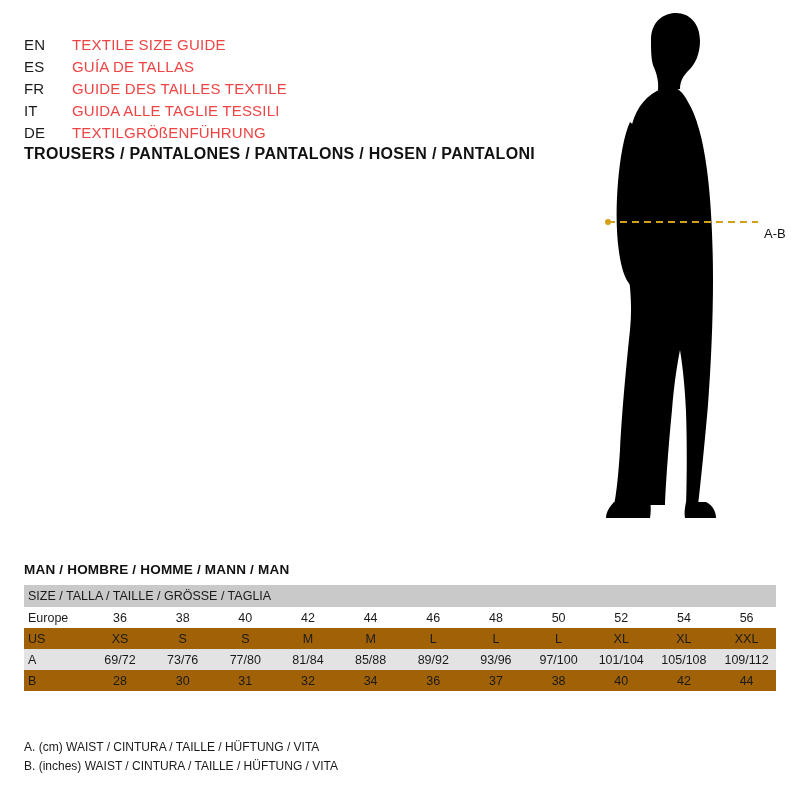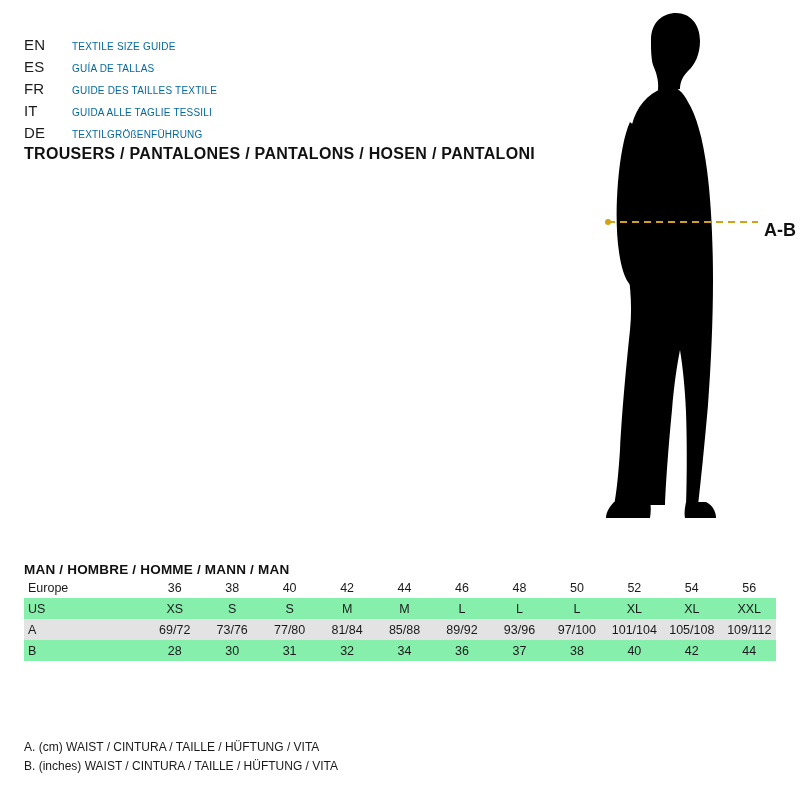--- a/index.html
+++ b/index.html
@@ -36,23 +36,23 @@
     height: 22px;
     line-height: 22px;
   }
   .lang-code {
     width: 48px;
     font-size: 15px;
     letter-spacing: 0.2px;
     color: #1a1a1a;
   }
   .lang-text {
-    font-size: 10px;
+    font-size: 15px;
     letter-spacing: 0.2px;
-    color: #0369a1;
+    color: #ef4444;
   }
 
   .garment-title {
     position: absolute;
     top: 145px;
     left: 24px;
     font-size: 16px;
     font-weight: bold;
     letter-spacing: 0.3px;
     color: #111;
@@ -65,38 +65,39 @@
     top: 10px;
     width: 270px;
     height: 520px;
   }
   .figure-svg {
     display: block;
   }
   .measure-label {
     position: absolute;
     left: 244px;
-    top: 210px;
-    font-size: 18px;
-    font-weight: bold;
+    top: 216px;
+    font-size: 13px;
+    font-weight: normal;
     color: #111;
     white-space: nowrap;
   }
 
   
   .table-section {
     position: absolute;
     left: 24px;
     top: 562px;
     width: 752px;
   }
   .man-title {
     font-size: 13.5px;
     font-weight: bold;
     letter-spacing: 0.2px;
+    margin-bottom: 8px;
     color: #111;
   }
   table.size-table {
     border-collapse: collapse;
     width: 752px;
     table-layout: fixed;
   }
   table.size-table td {
     font-size: 12.5px;
     color: #1a1a1a;
@@ -106,21 +107,21 @@
   }
   tr.head-row td {
     background: #c9c9c9;
     font-size: 12.5px;
     height: 22px;
   }
   tr.band td {
     background: #e3e3e3;
   }
   tr.band-light td {
-    background: #86efac;
+    background: #a16207;
   }
   td.label-col {
     width: 116px;
     text-align: left;
     padding-left: 4px;
   }
   td.val {
     text-align: center;
     padding-left: 0;
   }
@@ -209,20 +210,23 @@
       <line x1="88" y1="212" x2="238" y2="212" stroke="#d4a017" stroke-width="2" stroke-dasharray="7,5"></line>
       <circle cx="88" cy="212" r="3" fill="#d4a017"></circle>
     </svg>
     <div class="measure-label">A-B</div>
   </div>
 
   <div class="table-section">
     <div class="man-title">MAN / HOMBRE / HOMME / MANN / MAN</div>
     <table class="size-table">
       <tbody>
+        <tr class="head-row">
+          <td colspan="12">SIZE / TALLA / TAILLE / GRÖSSE / TAGLIA</td>
+        </tr>
         <tr>
           <td class="label-col">Europe</td>
           <td class="val">36</td>
           <td class="val">38</td>
           <td class="val">40</td>
           <td class="val">42</td>
           <td class="val">44</td>
           <td class="val">46</td>
           <td class="val">48</td>
           <td class="val">50</td>

